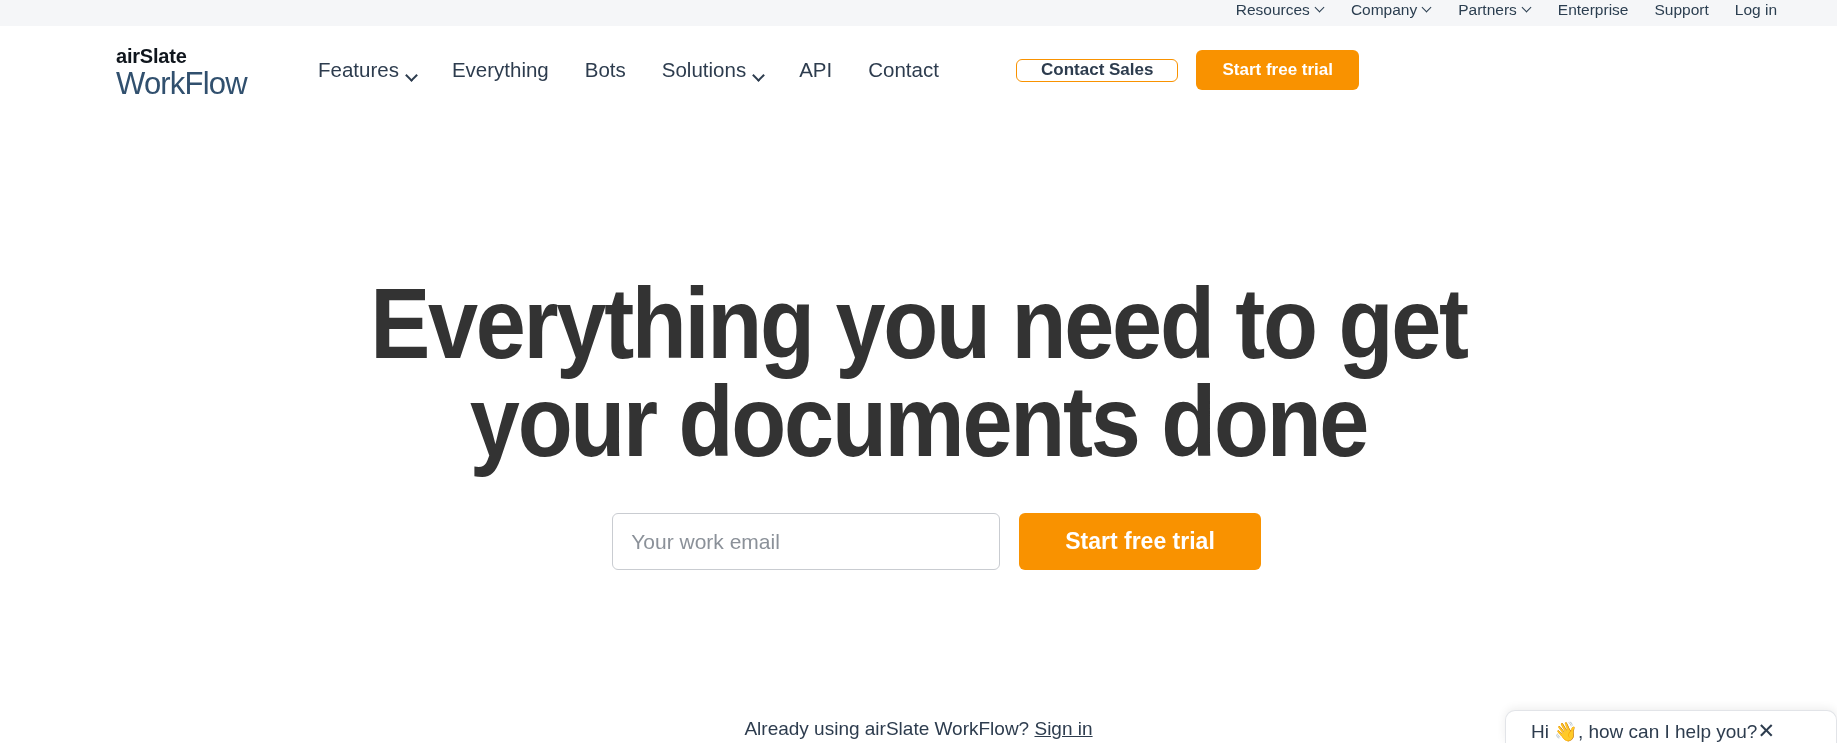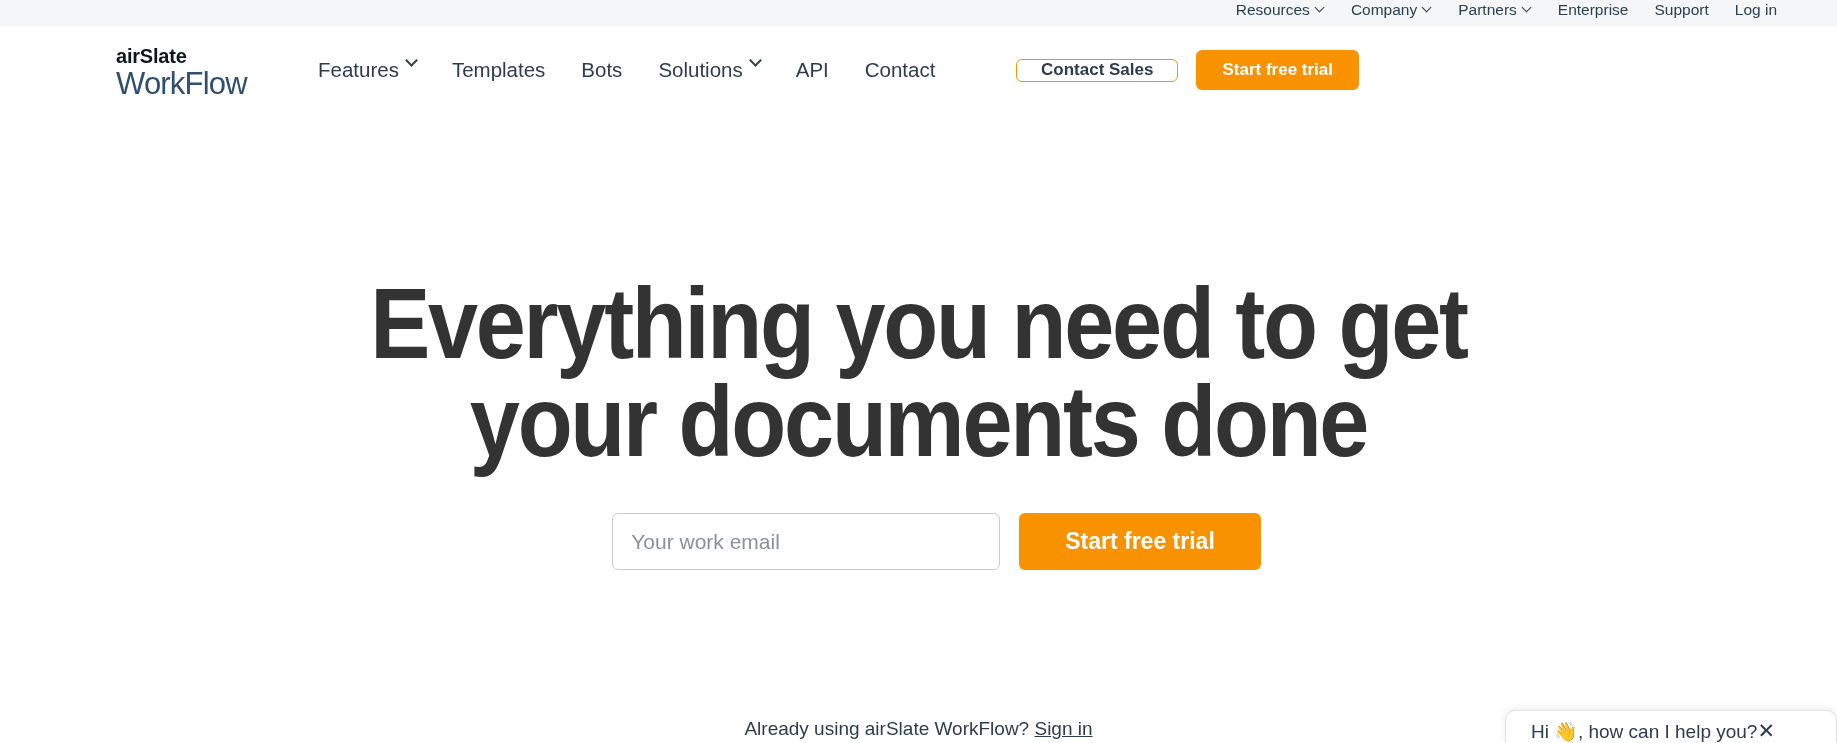--- a/index.html
+++ b/index.html
@@ -95,21 +95,21 @@
     position: absolute;
     left: 318px;
     top: 0;
     height: 88px;
     display: flex;
     align-items: center;
     gap: 36px;
   }
   .nav-item {
     display: flex;
-    align-items: flex-start;
+    align-items: flex-end;
     gap: 8px;
     font-size: 20.5px;
     color: #2d3c4e;
     cursor: pointer;
     white-space: nowrap;
   }
   .nav-item .chev::before {
     width: 7px; height: 7px;
     border-right-width: 2.2px;
     border-bottom-width: 2.2px;
@@ -307,21 +307,21 @@
   </div>
 
   <nav class="main-nav">
 
     <div class="nav-item">
       <span>Features</span>
       <span class="chev"></span>
     </div>
 
     <div class="nav-item">
-      <span>Templates</span>
+      <span>Everything</span>
     </div>
 
     <div class="nav-item">
       <span>Bots</span>
     </div>
 
     <div class="nav-item">
       <span>Solutions</span>
       <span class="chev"></span>
     </div>

